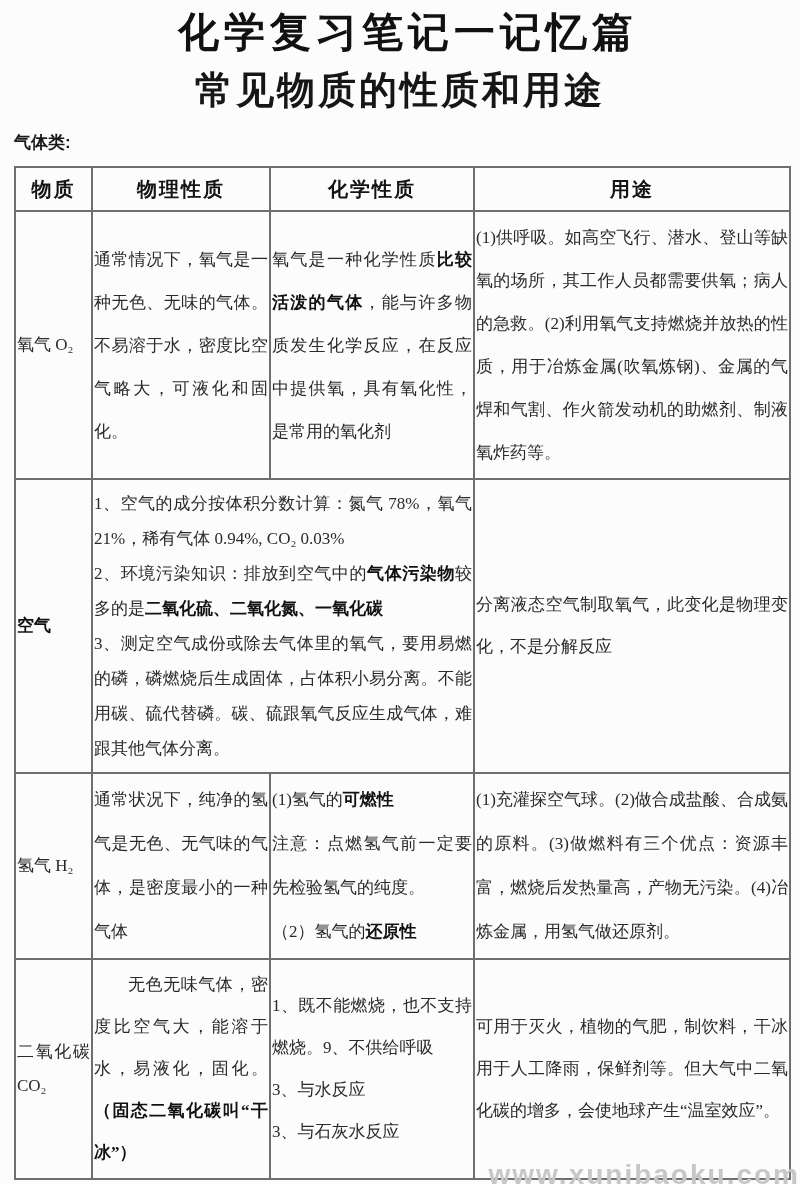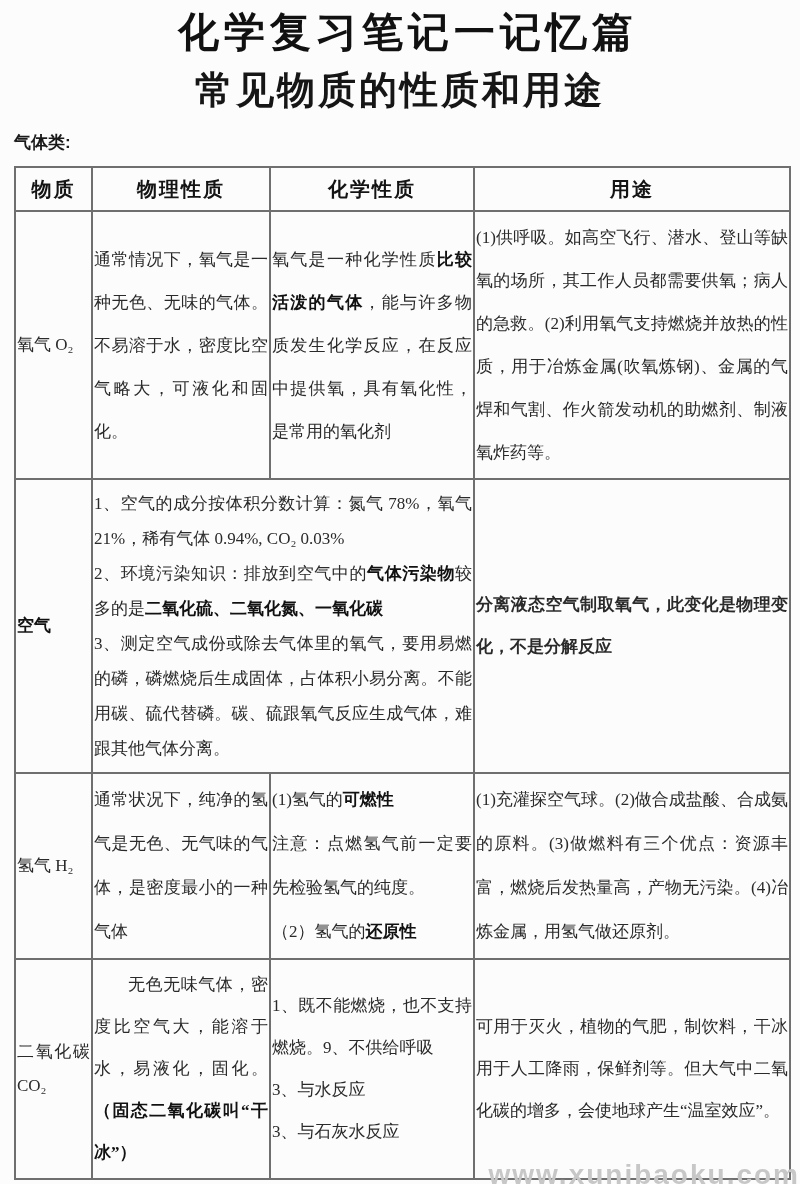--- a/index.html
+++ b/index.html
@@ -51,21 +51,21 @@
   td.substance{
     padding:4px 7px;
     line-height:34px;
   }
   .par{margin:0;}
   .b{font-weight:bold;color:#111;}
   .indent{text-indent:2em;}
   tr.r-oxygen td{line-height:43px;}
   tr.r-oxygen td.substance{line-height:34px;}
   tr.r-air td.props{line-height:35px;font-size:17px;}
-  tr.r-air td.uses{line-height:42px;font-weight:bold;}
+  tr.r-air td.uses{line-height:42px;}
   tr.r-hydrogen td{line-height:44px;}
   tr.r-hydrogen td.substance{line-height:34px;}
   tr.r-co2 td{line-height:42px;}
   tr.r-co2 td.substance{line-height:34px;}
   .watermark{
     position:absolute;
     right:0px;bottom:-7px;
     font-family:"Liberation Sans","DejaVu Sans",sans-serif;
     font-weight:bold;
     font-size:28px;

